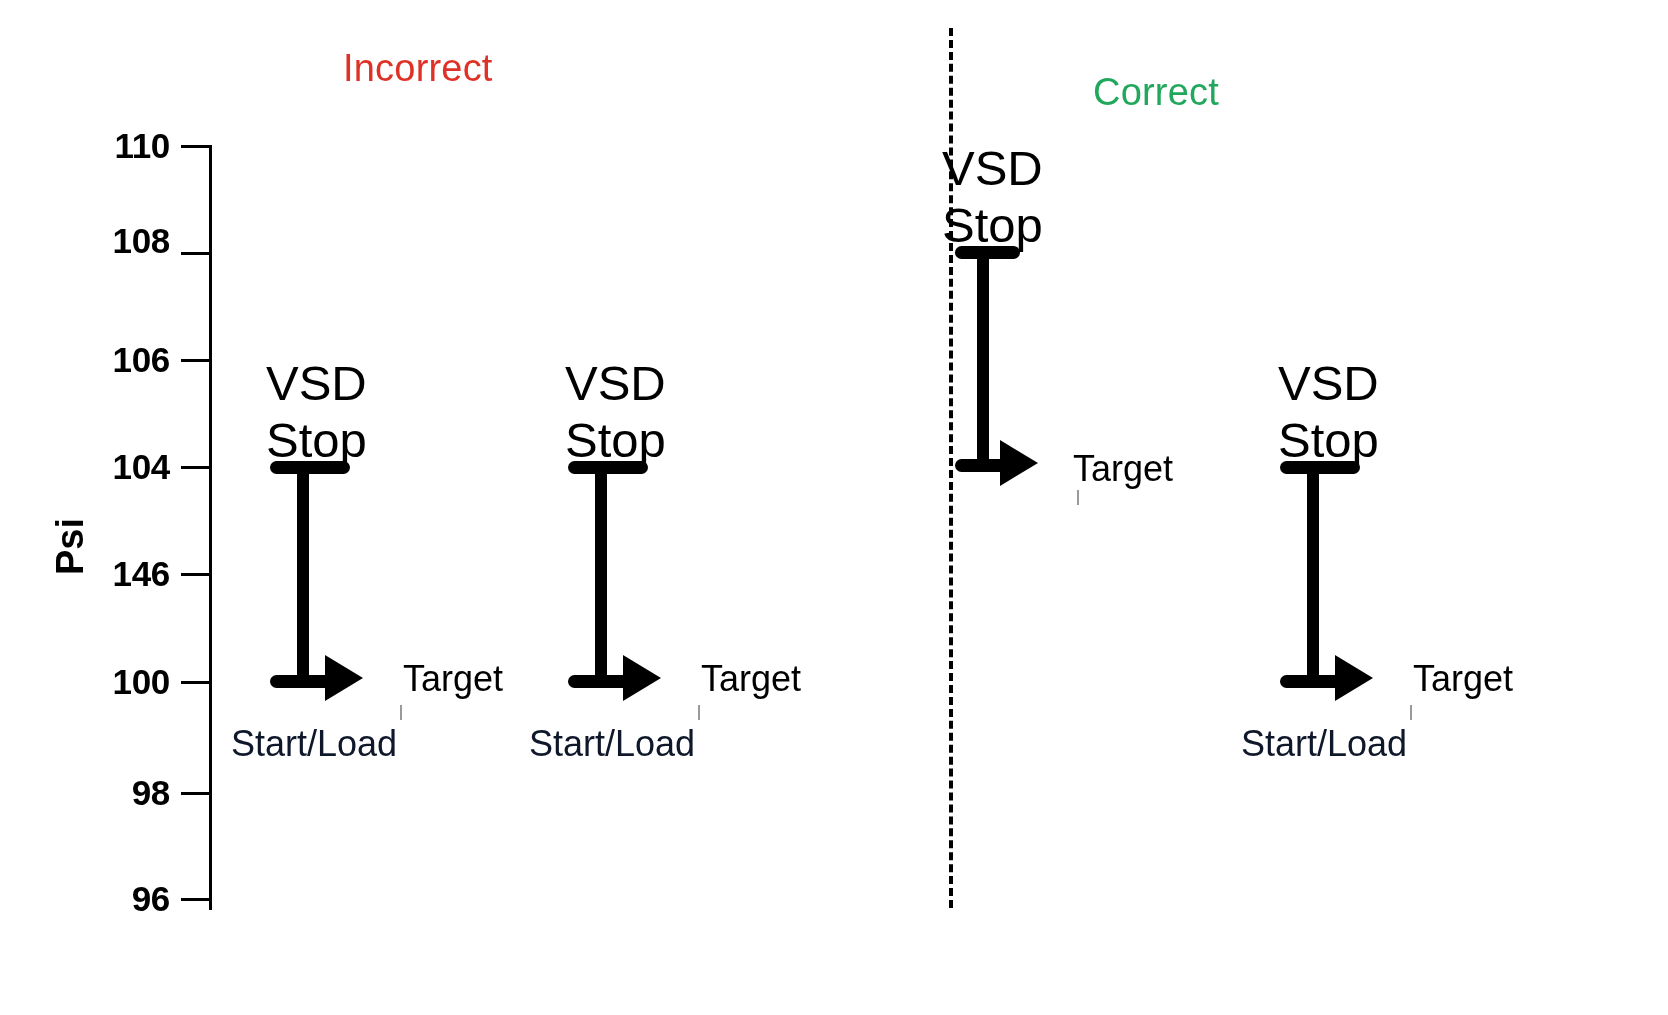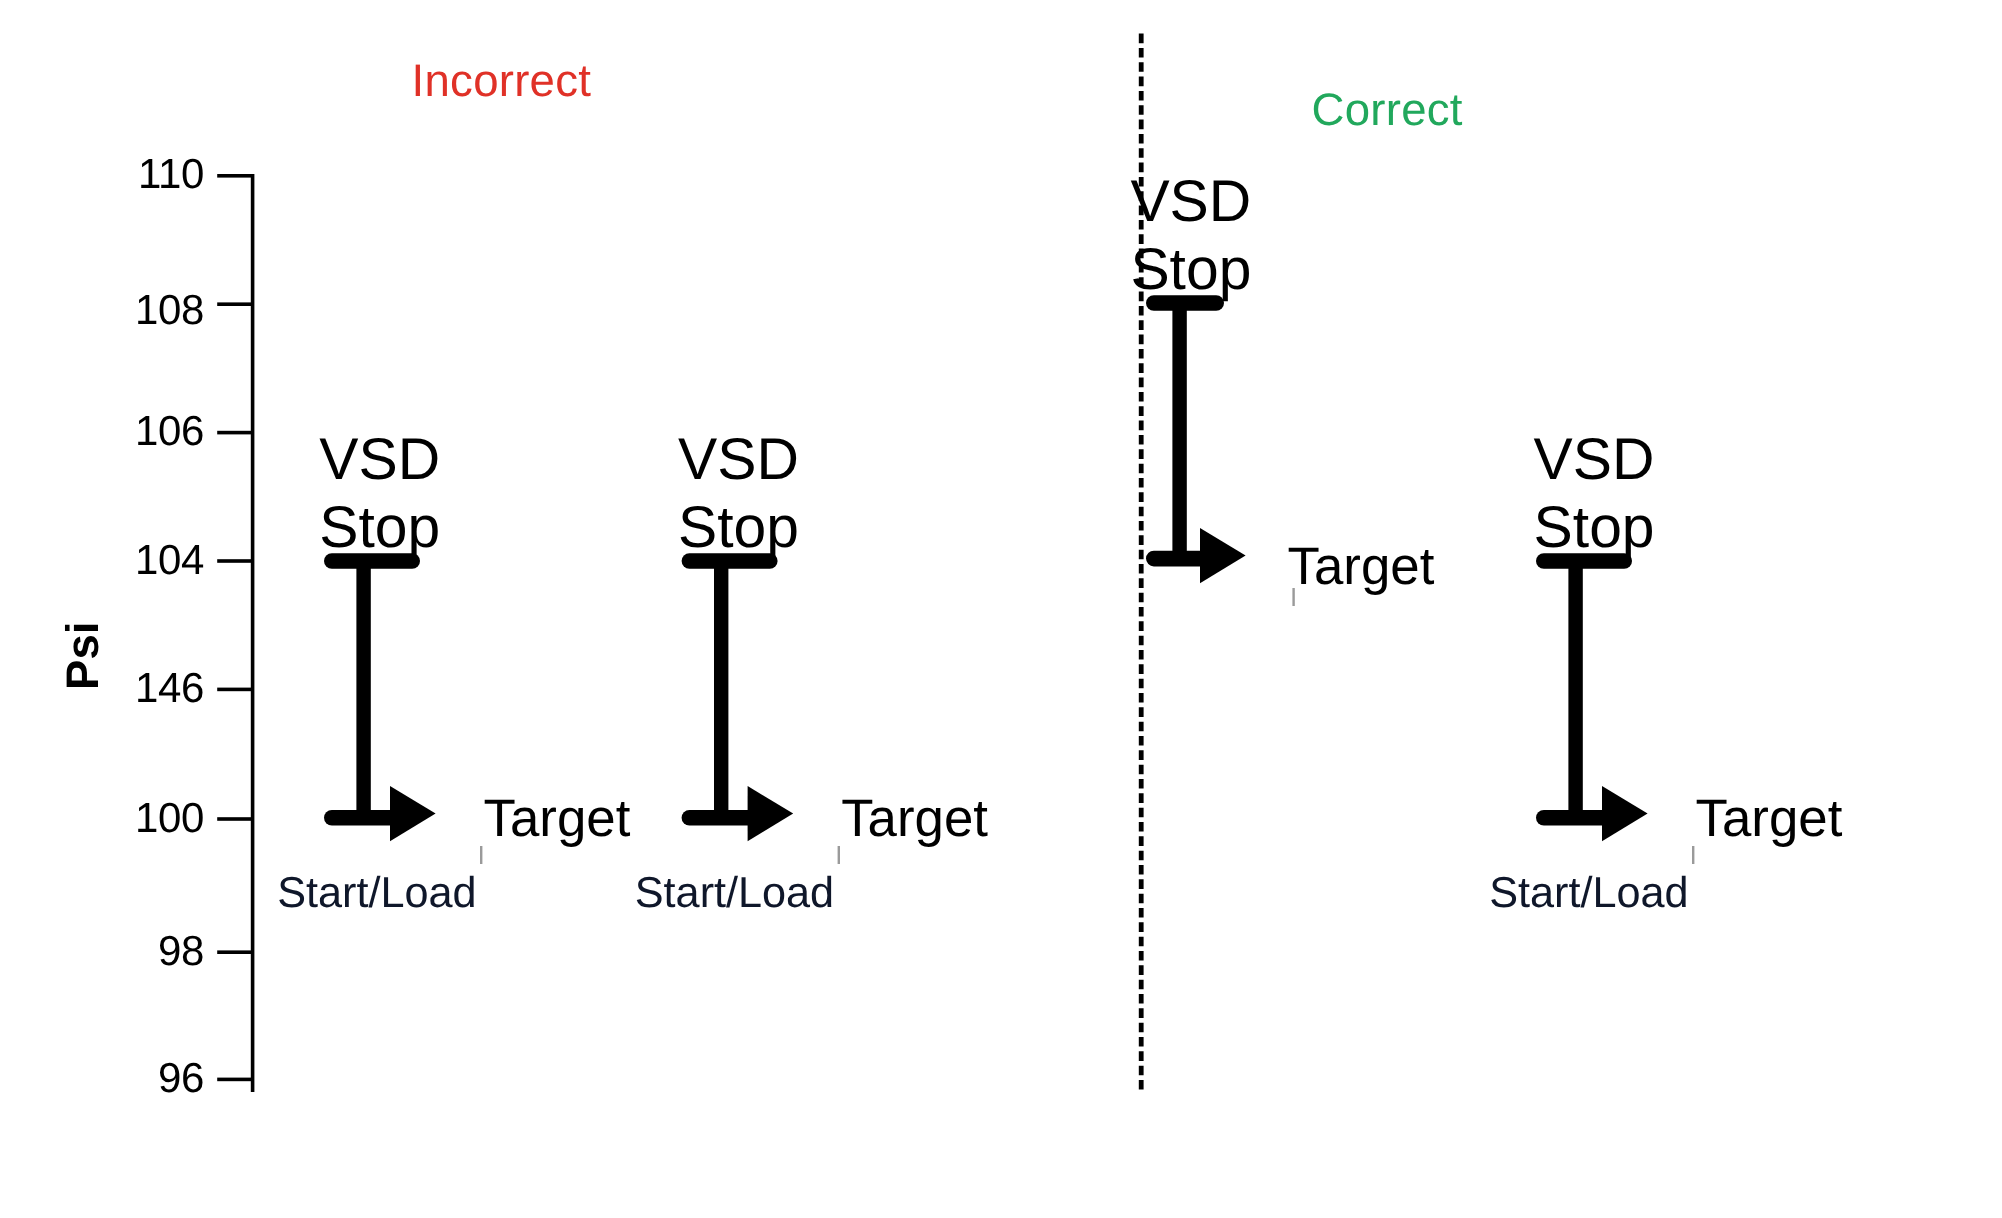--- a/index.html
+++ b/index.html
@@ -7,57 +7,57 @@
   #stage{position:relative;width:1668px;height:780px;background:#fff;}
 
   
   .hdr{position:absolute;font-size:38px;font-weight:400;white-space:nowrap;letter-spacing:.2px;}
   #hdr-incorrect{left:343px;top:47px;color:#e03127;}
   #hdr-correct{left:1093px;top:47px;color:#21a85c;margin-top:24px;}
 
   
   #axis-line{position:absolute;left:209px;top:145px;width:3px;height:765px;background:#000;}
   .tick{position:absolute;height:3px;background:#000;left:181px;width:30px;}
-  .tick-lbl{position:absolute;font-size:35px;font-weight:normal;color:#000;text-align:right;
+  .tick-lbl{position:absolute;font-size:35px;font-weight:bold;color:#000;text-align:right;
             width:120px;left:50px;white-space:nowrap;letter-spacing:-.3px;}
   #psi-label{position:absolute;left:-10px;top:525px;width:160px;text-align:center;
              font-size:38px;font-weight:bold;color:#000;
              transform:rotate(-90deg);transform-origin:center center;}
 
   
   #divider{position:absolute;left:949px;top:28px;width:0;height:880px;
            border-left:4px dashed #000;}
 
   
   .grp{position:absolute;}
   .cap{position:absolute;background:#000;height:13px;border-radius:7px;}
   .stem{position:absolute;background:#000;width:12px;}
   .arrow{position:absolute;width:0;height:0;border-top:23px solid transparent;
          border-bottom:23px solid transparent;border-left:38px solid #000;}
   .vsd{position:absolute;font-size:49px;line-height:1.17;color:#000;white-space:pre-line;}
-  .tgt{position:absolute;font-size:44px;color:#000;white-space:nowrap;}
+  .tgt{position:absolute;font-size:36px;color:#000;white-space:nowrap;}
   .sld{position:absolute;font-size:36px;color:#0f172a;white-space:nowrap;}
   .minitick{position:absolute;width:2px;height:15px;background:#9a9a9a;}
 </style>
 </head>
 <body>
 
 <div id="stage">
 
   <div class="hdr" id="hdr-incorrect">Incorrect</div>
   <div class="hdr" id="hdr-correct">Correct</div>
 
   <div id="axis-line"></div>
   <div id="psi-label">Psi</div>
 
   <div class="tick" style="top:145px"></div>
   <div class="tick-lbl" style="top:126px">110</div>
 
   <div class="tick" style="top:252px"></div>
-  <div class="tick-lbl" style="top:239px">108</div>
+  <div class="tick-lbl" style="top:221px">108</div>
 
   <div class="tick" style="top:359px"></div>
   <div class="tick-lbl" style="top:340px">106</div>
 
   <div class="tick" style="top:466px"></div>
   <div class="tick-lbl" style="top:447px">104</div>
 
   <div class="tick" style="top:573px"></div>
   <div class="tick-lbl" style="top:554px">146</div>
 

